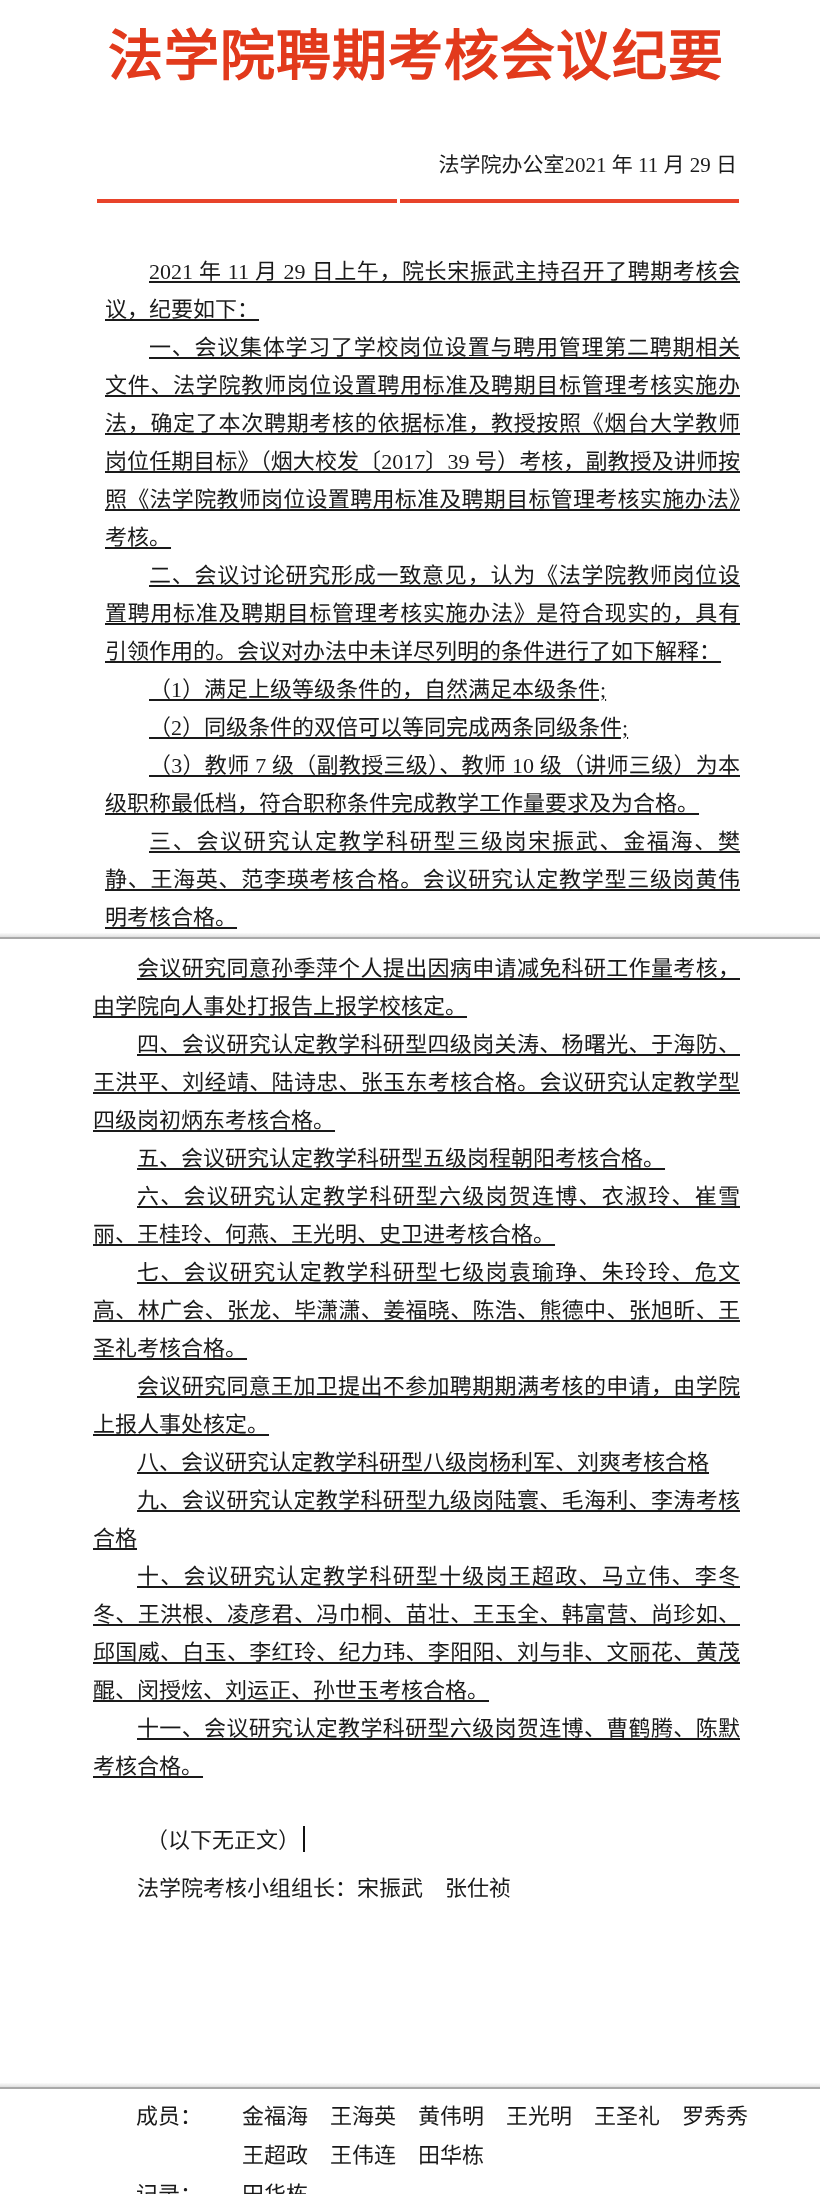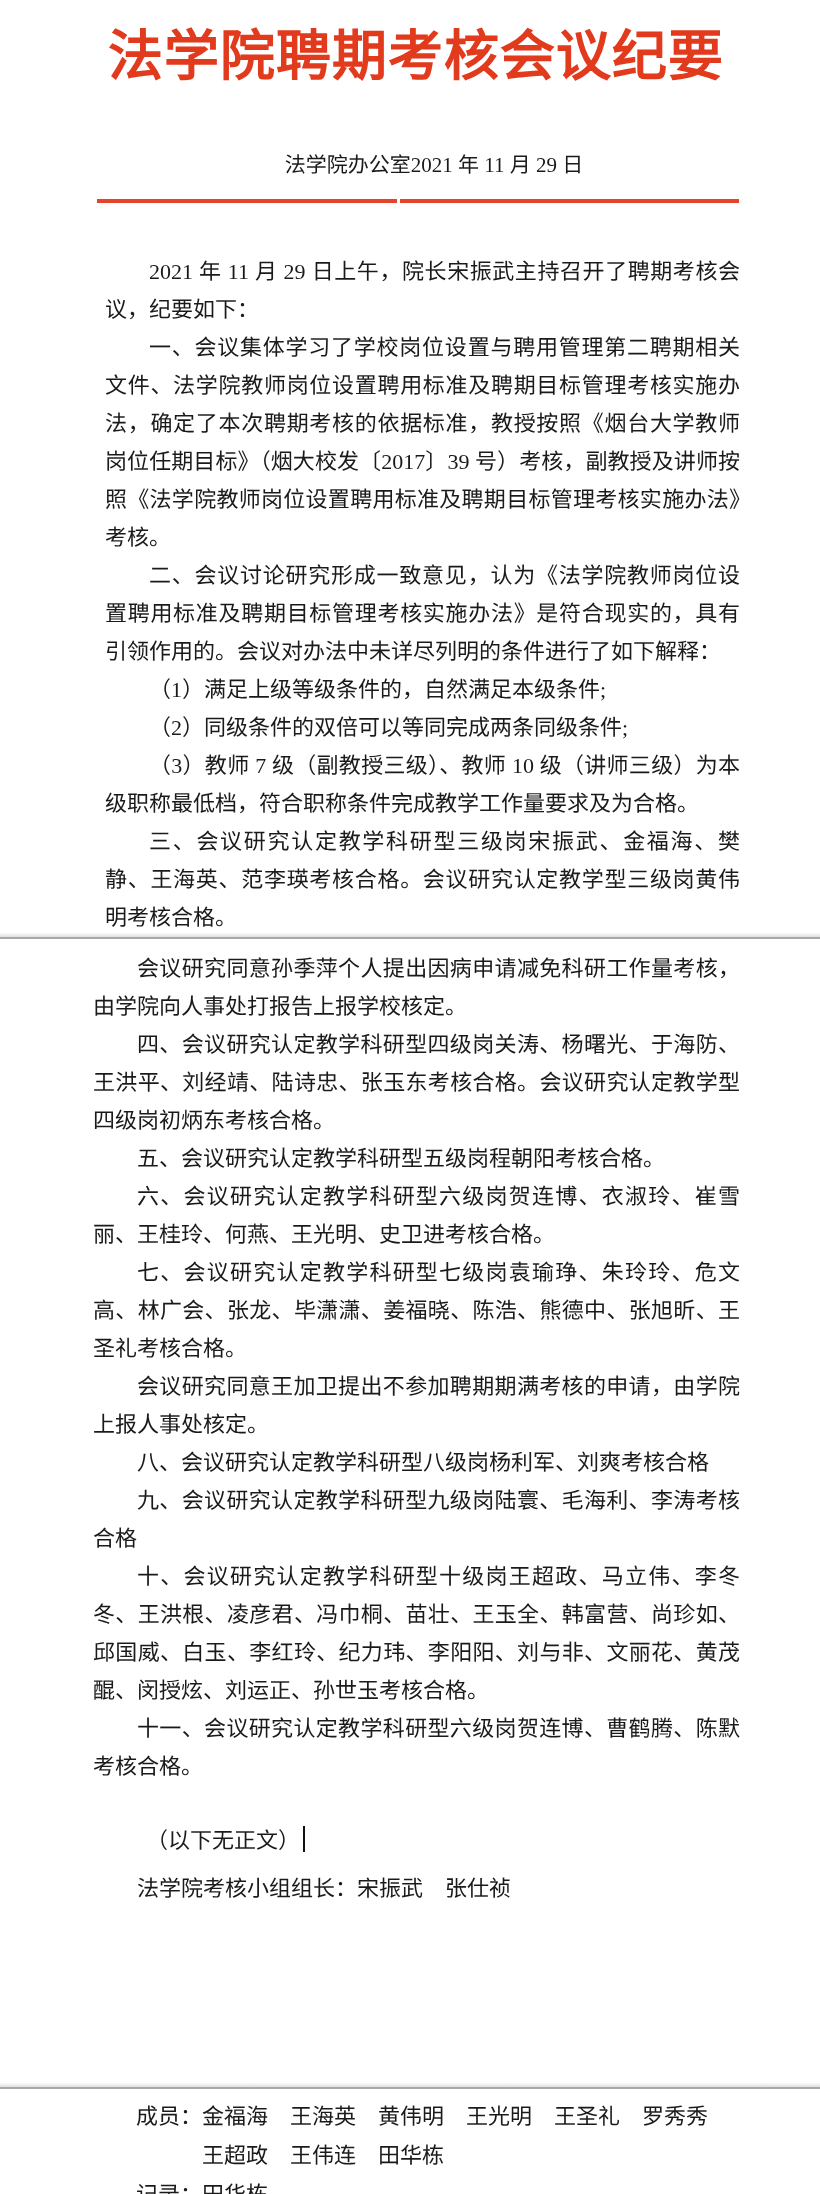--- a/index.html
+++ b/index.html
@@ -25,61 +25,62 @@
     font-size:55px;
     line-height:70px;
     font-weight:bold;
     letter-spacing:1px;
     color:#e23a1c;
     white-space:nowrap;
   }
   .header-row {
     margin:60px 83px 0 93px;
     display:flex;
-    justify-content:center;
+    justify-content:flex-end;
     font-size:21px;
     line-height:26px;
   }
   .header-office { margin-left:26px; }
   .red-rule {
     margin:21px 81px 0 85px;
     height:4px;
     display:flex;
   }
   .red-rule .seg { background:#e8432a; height:4px; }
   .red-rule .seg-left { width:300px; }
   .red-rule .seg-gap { width:3px; background:#ffffff; }
   .red-rule .seg-right { flex:1; }
   .body {
     font-size:22px;
     line-height:38px;
     text-align:justify;
     word-break:break-all;
     overflow-wrap:anywhere;
+    text-decoration:underline;
   }
   .body1 { margin:50px 80px 0 93px; }
   .body2 { padding:11px 80px 0 93px; }
   .para { margin:0; text-indent:44px; }
   .closing-line {
     position:absolute; left:146px; top:887px;
     font-size:22px; line-height:30px; white-space:nowrap;
   }
   .text-cursor {
     display:inline-block; width:2px; height:26px;
     background:#111; vertical-align:-4px; margin-left:3px;
   }
   .leader-line {
     position:absolute; left:137px; top:935px;
     font-size:22px; line-height:30px; white-space:nowrap;
   }
   .signoff {
     margin:8px 0 0 136px;
     font-size:22px; line-height:39px;
   }
-  .sign-row { display:flex; }
+  .sign-row { display:flex;gap:40px; }
   .sign-label { width:66px; flex:none; }
   .member-lines { flex:1; }
   .footer-row {
     position:absolute; left:95px; width:642px; top:196px;
     display:flex; justify-content:space-between;
     font-size:20px; line-height:26px;
     padding-bottom:3px;
     border-bottom:2px solid #161616;
     white-space:nowrap;
     gap:12px;

